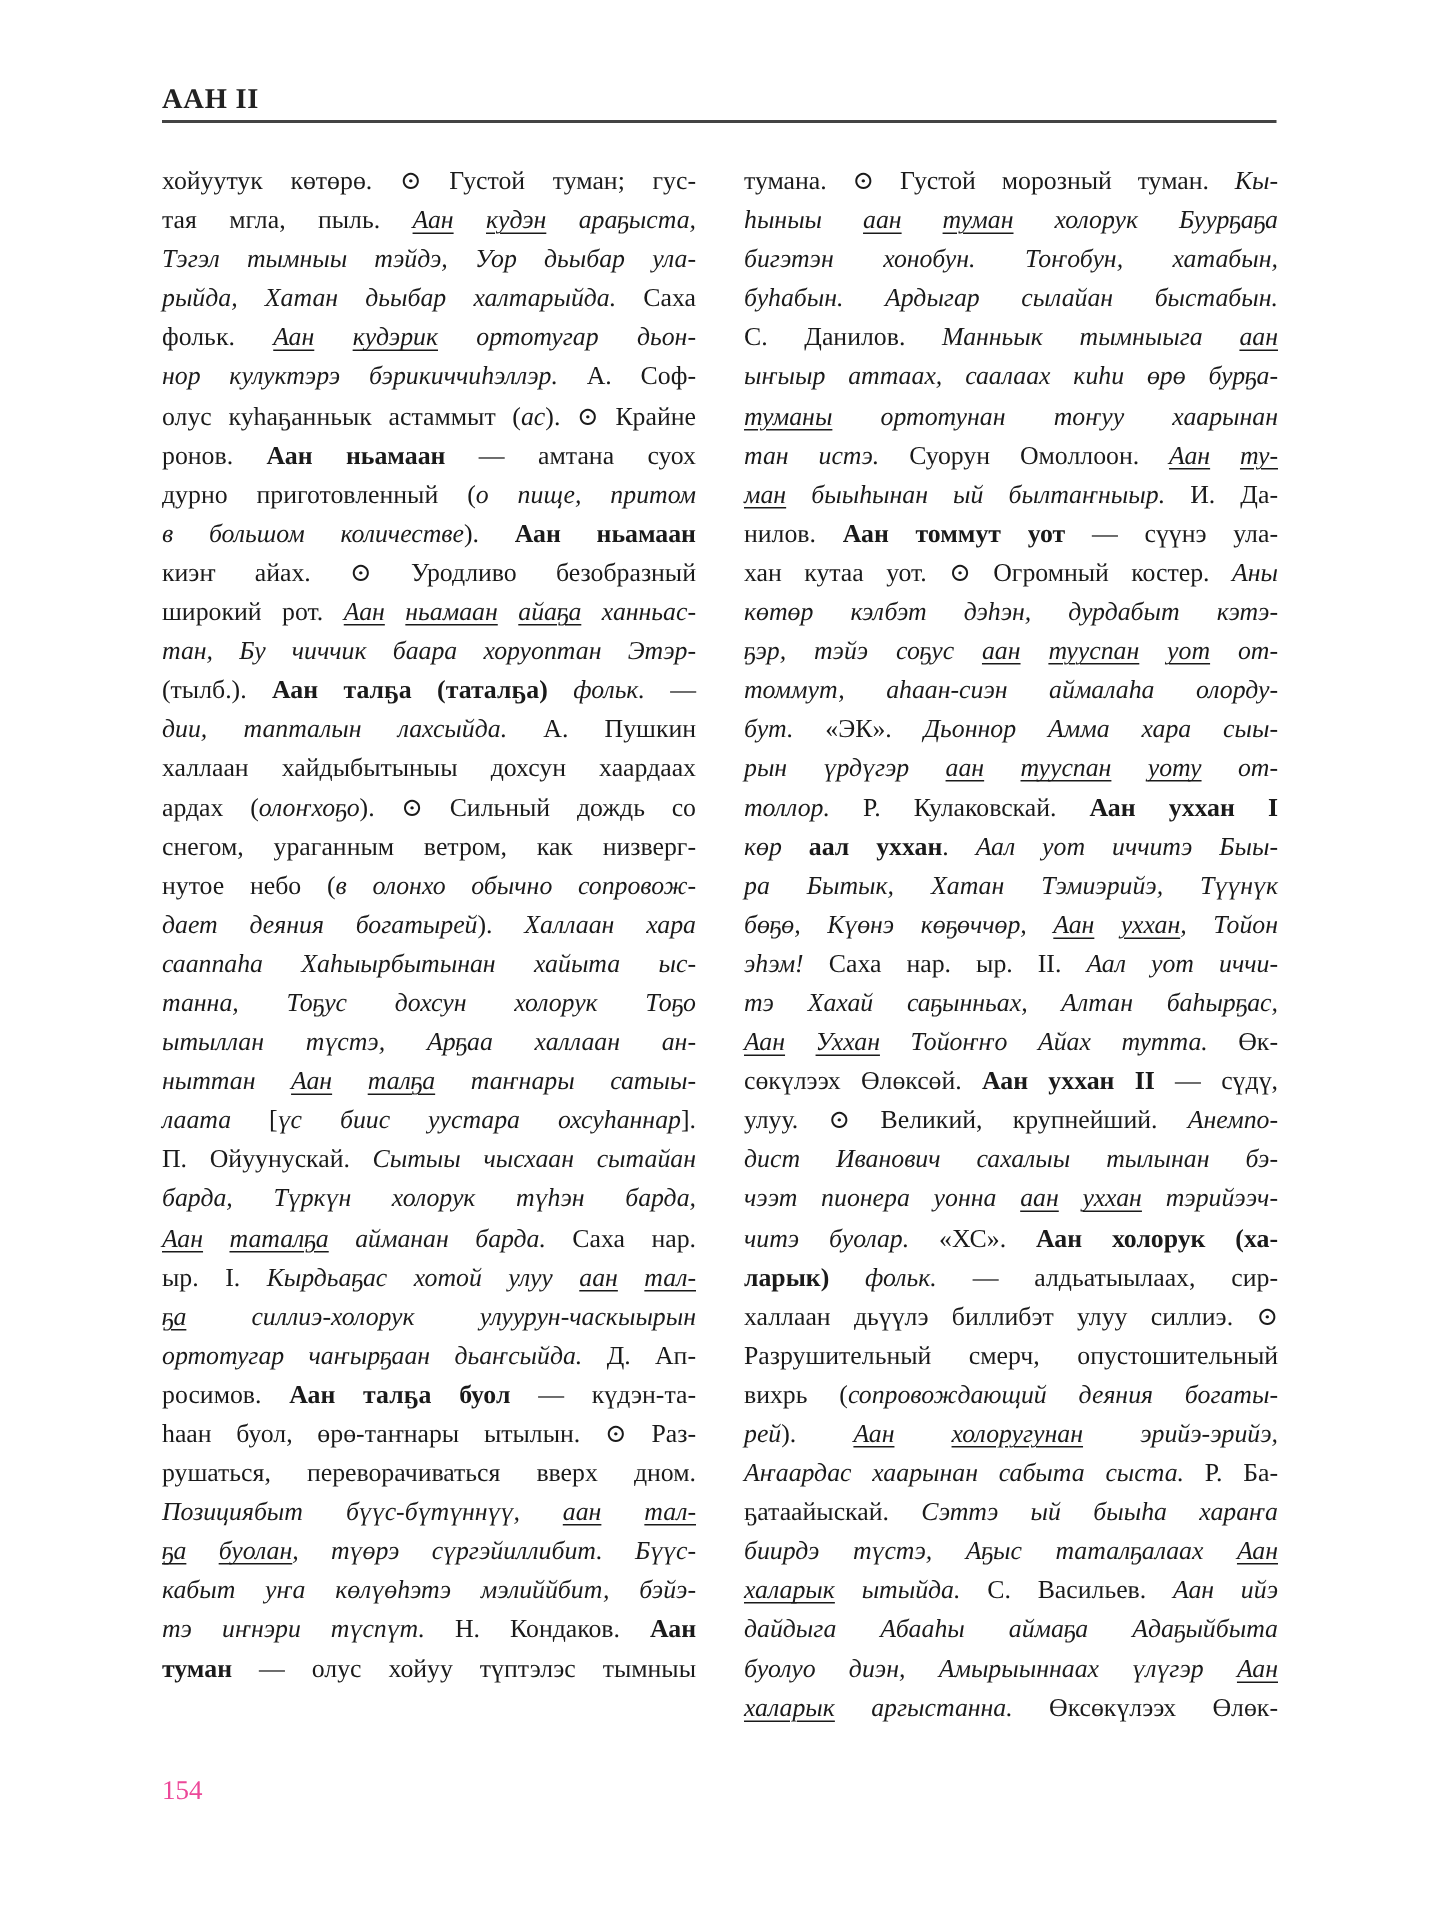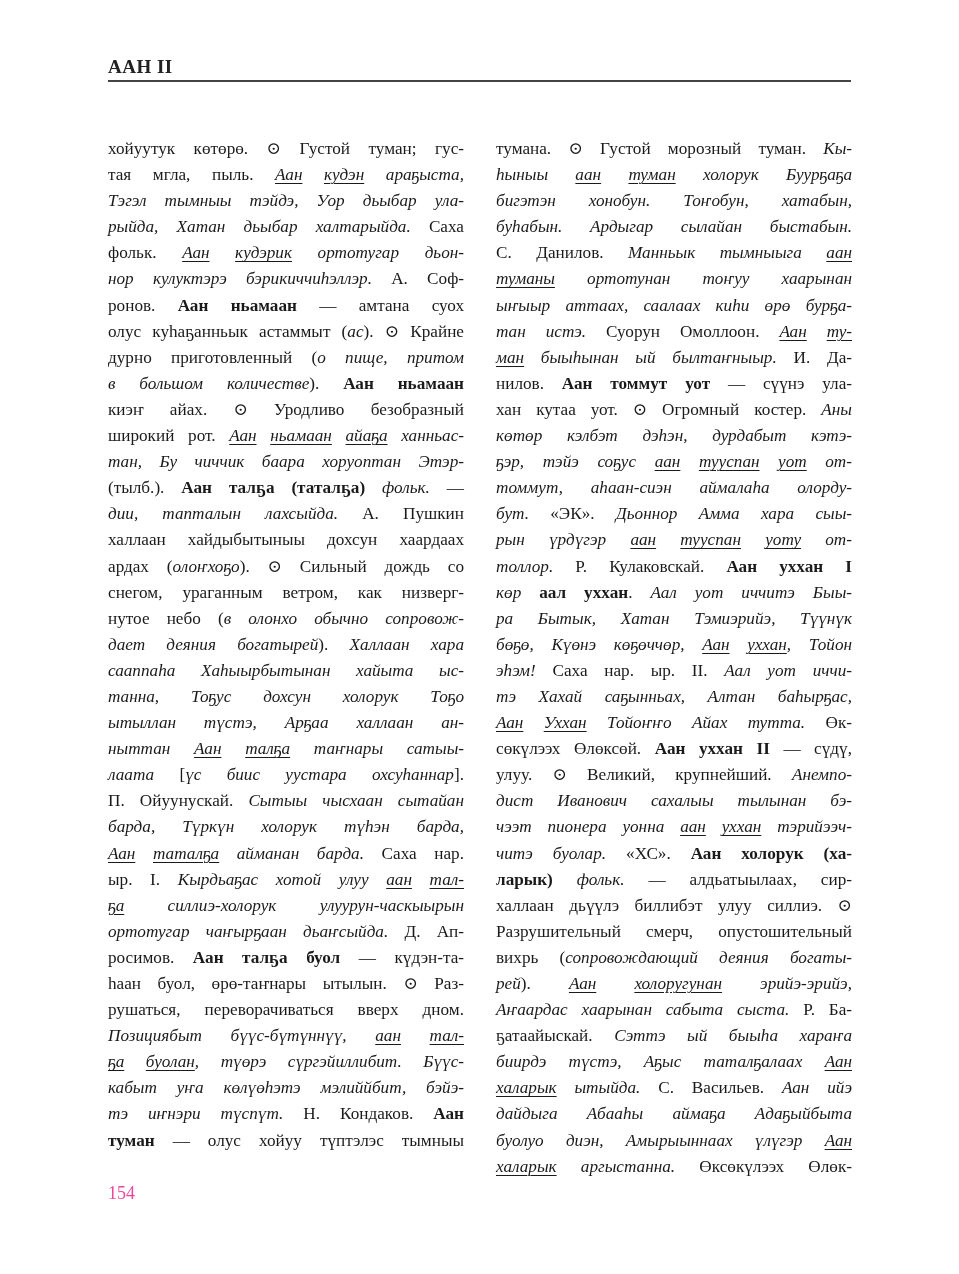--- a/index.html
+++ b/index.html
@@ -3,21 +3,21 @@
 <meta charset="utf-8">
 <style>
   html, body { margin: 0; padding: 0; background: #ffffff; }
   body { width: 959px; height: 1274px; position: relative; overflow: hidden;
          font-family: "DejaVu Serif", "Liberation Serif", serif; color: #1a1a1a; }
   .page { position: absolute; left: 0; top: 0; width: 959px; height: 1274px; }
   .running-head { position: absolute; left: 108px; top: 56px; font-family: "Liberation Serif", serif;
                   font-weight: bold; font-size: 19px; letter-spacing: 0.5px; color: #222; }
   .head-rule { position: absolute; left: 108px; top: 80px; width: 743px; height: 0;
                border-top: 2px solid #444; }
-  .col { position: absolute; top: 108px; width: 356px; margin-top: 28px; }
+  .col { position: absolute; top: 108px; width: 356px; }
   .col.left { left: 108px; }
   .col.right { left: 496px; }
   .line { display: block; height: 26.1px; line-height: 26.1px; font-size: 17.2px;
           text-align: justify; text-align-last: justify; white-space: nowrap; overflow: visible;
           font-family: "Liberation Serif", "DejaVu Serif", serif; }
   .seg-i { font-style: italic; }
   .seg-b { font-weight: bold; }
   .seg-u { text-decoration: underline; text-underline-offset: 3px; text-decoration-thickness: 1px; font-style: italic; }
   .seg-n { font-style: normal; }
   .line-inner { display: inline-block; width: 100%; white-space: normal; text-align: justify; text-align-last: justify; }
@@ -31,22 +31,22 @@
   <div class="running-head">ААН II</div>
   <div class="head-rule"></div>
 
   <div class="col left">
       <div class="line"><span class="line-inner"><span class="seg-n">хойуутук көтөрө. ⊙ Густой туман; гус-</span></span></div>
       <div class="line"><span class="line-inner"><span class="seg-n">тая мгла, пыль. </span><span class="seg-u">Аан</span><span class="seg-i"> </span><span class="seg-u">кудэн</span><span class="seg-i"> араҕыста,</span></span></div>
       <div class="line"><span class="line-inner"><span class="seg-i">Тэгэл тымныы тэйдэ, Уор дьыбар ула-</span></span></div>
       <div class="line"><span class="line-inner"><span class="seg-i">рыйда, Хатан дьыбар халтарыйда.</span><span class="seg-n"> Саха</span></span></div>
       <div class="line"><span class="line-inner"><span class="seg-n">фольк. </span><span class="seg-u">Аан</span><span class="seg-i"> </span><span class="seg-u">кудэрик</span><span class="seg-i"> ортотугар дьон-</span></span></div>
       <div class="line"><span class="line-inner"><span class="seg-i">нор кулуктэрэ бэрикиччиһэллэр.</span><span class="seg-n"> А. Соф-</span></span></div>
+      <div class="line"><span class="line-inner"><span class="seg-n">олус куһаҕанньык астаммыт (</span><span class="seg-i">ас</span><span class="seg-n">). ⊙ Крайне</span></span></div>
       <div class="line"><span class="line-inner"><span class="seg-n">ронов. </span><span class="seg-b">Аан ньамаан</span><span class="seg-n"> — амтана суох</span></span></div>
-      <div class="line"><span class="line-inner"><span class="seg-n">олус куһаҕанньык астаммыт (</span><span class="seg-i">ас</span><span class="seg-n">). ⊙ Крайне</span></span></div>
       <div class="line"><span class="line-inner"><span class="seg-n">дурно приготовленный (</span><span class="seg-i">о пище, притом</span></span></div>
       <div class="line"><span class="line-inner"><span class="seg-i">в большом количестве</span><span class="seg-n">). </span><span class="seg-b">Аан ньамаан</span></span></div>
       <div class="line"><span class="line-inner"><span class="seg-n">киэҥ айах. ⊙ Уродливо безобразный</span></span></div>
       <div class="line"><span class="line-inner"><span class="seg-n">широкий рот. </span><span class="seg-u">Аан</span><span class="seg-i"> </span><span class="seg-u">ньамаан</span><span class="seg-i"> </span><span class="seg-u">айаҕа</span><span class="seg-i"> ханньас-</span></span></div>
       <div class="line"><span class="line-inner"><span class="seg-i">тан, Бу чиччик баара хоруоптан Этэр-</span></span></div>
       <div class="line"><span class="line-inner"><span class="seg-n">(тылб.). </span><span class="seg-b">Аан талҕа (таталҕа)</span><span class="seg-i"> фольк.</span><span class="seg-n"> —</span></span></div>
       <div class="line"><span class="line-inner"><span class="seg-i">дии, тапталын лахсыйда.</span><span class="seg-n"> А. Пушкин</span></span></div>
       <div class="line"><span class="line-inner"><span class="seg-n">халлаан хайдыбытыныы дохсун хаардаах</span></span></div>
       <div class="line"><span class="line-inner"><span class="seg-n">ардах (</span><span class="seg-i">олоҥхоҕо</span><span class="seg-n">). ⊙ Сильный дождь со</span></span></div>
       <div class="line"><span class="line-inner"><span class="seg-n">снегом, ураганным ветром, как низверг-</span></span></div>
@@ -71,22 +71,22 @@
       <div class="line"><span class="line-inner"><span class="seg-i">кабыт уҥа көлүөһэтэ мэлиййбит, бэйэ-</span></span></div>
       <div class="line"><span class="line-inner"><span class="seg-i">тэ иҥнэри түспүт.</span><span class="seg-n"> Н. Кондаков. </span><span class="seg-b">Аан</span></span></div>
       <div class="line"><span class="line-inner"><span class="seg-b">туман</span><span class="seg-n"> — олус хойуу түптэлэс тымныы</span></span></div>
     </div>
   <div class="col right">
       <div class="line"><span class="line-inner"><span class="seg-n">тумана. ⊙ Густой морозный туман. </span><span class="seg-i">Кы-</span></span></div>
       <div class="line"><span class="line-inner"><span class="seg-i">һыныы </span><span class="seg-u">аан</span><span class="seg-i"> </span><span class="seg-u">туман</span><span class="seg-i"> холорук Буурҕаҕа</span></span></div>
       <div class="line"><span class="line-inner"><span class="seg-i">бигэтэн хонобун. Тоҥобун, хатабын,</span></span></div>
       <div class="line"><span class="line-inner"><span class="seg-i">буһабын. Ардыгар сылайан быстабын.</span></span></div>
       <div class="line"><span class="line-inner"><span class="seg-n">С. Данилов. </span><span class="seg-i">Манньык тымныыга </span><span class="seg-u">аан</span></span></div>
+      <div class="line"><span class="line-inner"><span class="seg-i">ыҥыыр аттаах, саалаах киһи өрө бурҕа-</span></span></div>
       <div class="line"><span class="line-inner"><span class="seg-u">туманы</span><span class="seg-i"> ортотунан тоҥуу хаарынан</span></span></div>
-      <div class="line"><span class="line-inner"><span class="seg-i">ыҥыыр аттаах, саалаах киһи өрө бурҕа-</span></span></div>
       <div class="line"><span class="line-inner"><span class="seg-i">тан истэ.</span><span class="seg-n"> Суорун Омоллоон. </span><span class="seg-u">Аан</span><span class="seg-i"> </span><span class="seg-u">ту-</span></span></div>
       <div class="line"><span class="line-inner"><span class="seg-u">ман</span><span class="seg-i"> быыһынан ый былтаҥныыр.</span><span class="seg-n"> И. Да-</span></span></div>
       <div class="line"><span class="line-inner"><span class="seg-n">нилов. </span><span class="seg-b">Аан томмут уот</span><span class="seg-n"> — сүүнэ ула-</span></span></div>
       <div class="line"><span class="line-inner"><span class="seg-n">хан кутаа уот. ⊙ Огромный костер. </span><span class="seg-i">Аны</span></span></div>
       <div class="line"><span class="line-inner"><span class="seg-i">көтөр кэлбэт дэһэн, дурдабыт кэтэ-</span></span></div>
       <div class="line"><span class="line-inner"><span class="seg-i">ҕэр, тэйэ соҕус </span><span class="seg-u">аан</span><span class="seg-i"> </span><span class="seg-u">туусnан</span><span class="seg-i"> </span><span class="seg-u">уот</span><span class="seg-i"> от-</span></span></div>
       <div class="line"><span class="line-inner"><span class="seg-i">томмут, аһаан-сиэн аймалаһа олорду-</span></span></div>
       <div class="line"><span class="line-inner"><span class="seg-i">бут.</span><span class="seg-n"> «ЭК». </span><span class="seg-i">Дьоннор Амма хара сыы-</span></span></div>
       <div class="line"><span class="line-inner"><span class="seg-i">рын үрдүгэр </span><span class="seg-u">аан</span><span class="seg-i"> </span><span class="seg-u">туусnан</span><span class="seg-i"> </span><span class="seg-u">уоту</span><span class="seg-i"> от-</span></span></div>
       <div class="line"><span class="line-inner"><span class="seg-i">толлор.</span><span class="seg-n"> Р. Кулаковскай. </span><span class="seg-b">Аан уххан I</span></span></div>

